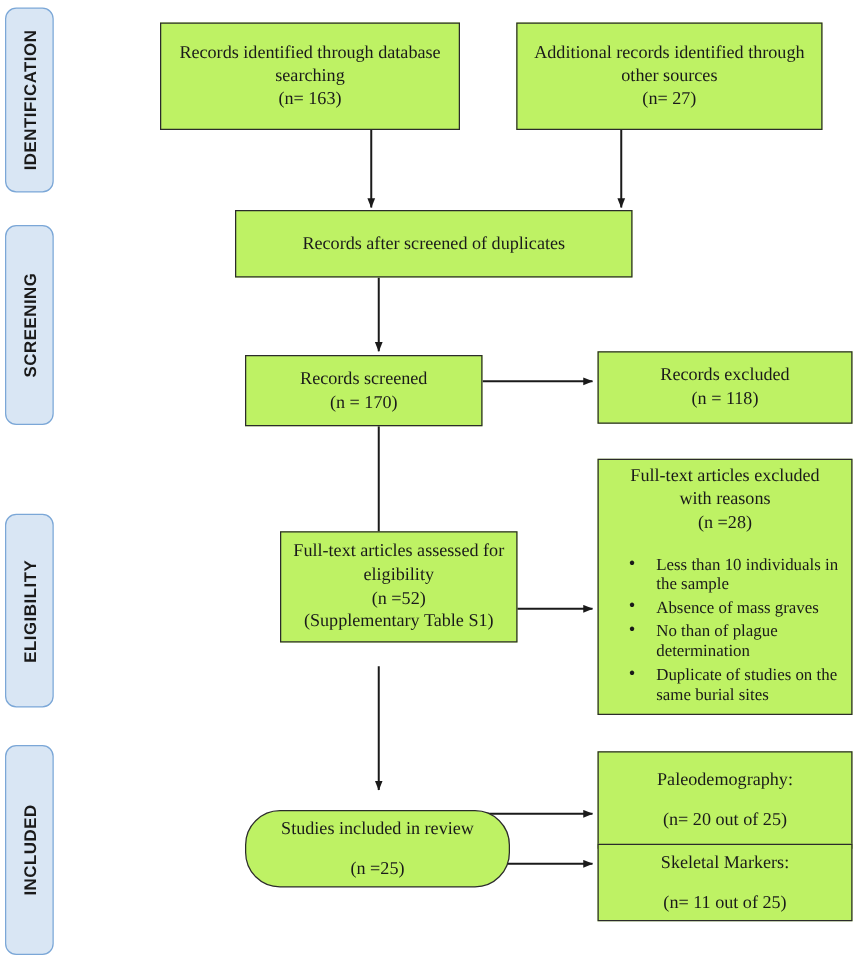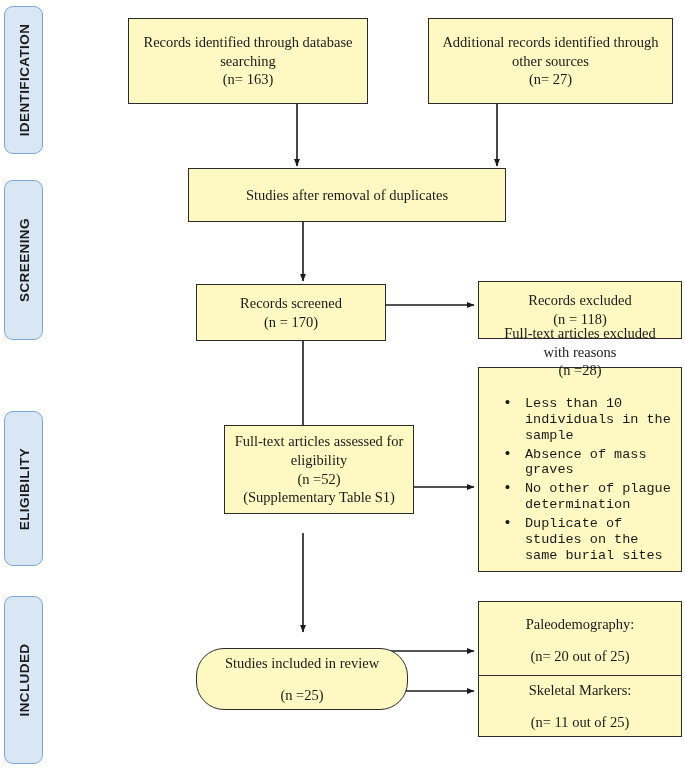--- a/index.html
+++ b/index.html
@@ -42,21 +42,21 @@
     font-size: 13.5px;
     letter-spacing: 0.4px;
     color: #1a1a1a;
   }
 
   
   .box {
     position: absolute;
     box-sizing: border-box;
     border: 1.4px solid #2b2b2b;
-    background: #fef9c3;
+    background: #bef264;
     display: flex;
     flex-direction: column;
     align-items: center;
     justify-content: center;
     text-align: center;
     font-size: 14.5px;
     line-height: 1.28;
     padding: 4px 6px;
   }
   .box .line { display: block; width: 100%; }
@@ -70,21 +70,20 @@
   .box.spaced .line + .line { margin-top: 13px; }
 
   
   .reasons {
     list-style: none;
     margin: 16px 0 0 0;
     padding: 0 4px 0 18px;
     text-align: left;
     width: 100%;
     box-sizing: border-box;
-    font-family: Liberation Mono, monospace;
   }
   .reasons li {
     position: relative;
     padding-left: 22px;
     margin-bottom: 3px;
     font-size: 13.5px;
     line-height: 1.18;
   }
   .reasons li::before {
     content: "\2022";
@@ -151,28 +150,28 @@
       <line x1="386" y1="691" x2="474" y2="691" marker-end="url(#ah)"></line>
     </g>
   </svg>
 
   <div class="box" style="left:128px; top:18px; width:240px; height:86px;">
     <span class="line">Records identified through database</span>
     <span class="line">searching</span>
     <span class="line">(n= 163)</span>
   </div>
 
-  <div class="box" style="left:413px; top:18px; width:245px; height:86px;margin-left:15px;">
+  <div class="box" style="left:413px; top:18px; width:245px; height:86px;">
     <span class="line">Additional records identified through</span>
     <span class="line">other sources</span>
     <span class="line">(n= 27)</span>
   </div>
 
   <div class="box" style="left:188px; top:168px; width:318px; height:54px;">
-    <span class="line">Studies after removal of duplicates</span>
+    <span class="line">Records after screened of duplicates</span>
   </div>
 
   <div class="box" style="left:196px; top:284px; width:190px; height:57px;">
     <span class="line">Records screened</span>
     <span class="line">(n = 170)</span>
   </div>
 
   <div class="box" style="left:478px; top:281px; width:204px; height:58px;">
     <span class="line">Records excluded</span>
     <span class="line">(n = 118)</span>
@@ -185,21 +184,21 @@
     <span class="line">(Supplementary Table S1)</span>
   </div>
 
   <div class="box topalign" style="left:478px; top:367px; width:204px; height:205px;">
     <span class="line">Full-text articles excluded</span>
     <span class="line">with reasons</span>
     <span class="line">(n =28)</span>
     <ul class="reasons">
       <li>Less than 10 individuals in the sample</li>
       <li>Absence of mass graves</li>
-      <li>No other of plague determination</li>
+      <li>No than of plague determination</li>
       <li>Duplicate of studies on the same burial sites</li>
     </ul>
   </div>
 
   <div class="box spaced" style="left:196px; top:648px; width:212px; height:62px;border-radius:28px;">
     <span class="line">Studies included in review</span>
     <span class="line">(n =25)</span>
   </div>
 
   <div class="box spaced" style="left:478px; top:601px; width:204px; height:78px;">

